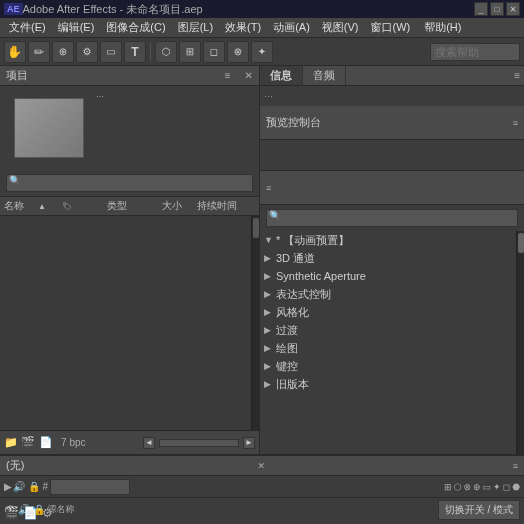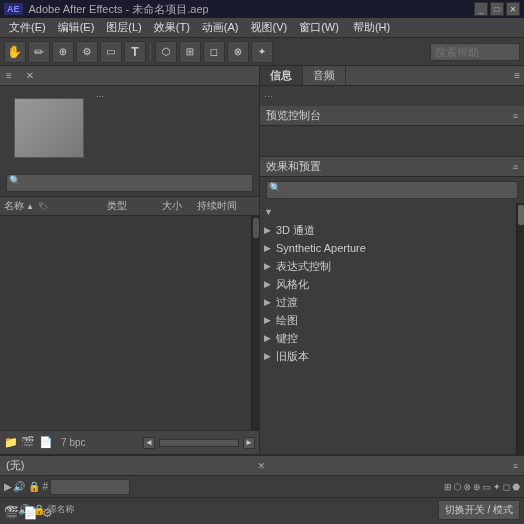--- a/index.html
+++ b/index.html
@@ -22,21 +22,21 @@
       align-items: center;
       padding: 0 4px;
       font-size: 11px;
     }
     #title-bar .ae-logo {
       background: #2a2a6e;
       color: #8888ff;
       font-weight: bold;
       font-size: 9px;
       padding: 1px 3px;
-      margin-right: 6px;
+      margin-right: 0;
     }
     #title-bar .title-text { flex: 1; }
     #title-bar .win-controls {
       display: flex; gap: 2px;
     }
     #title-bar .win-btn {
       width: 14px; height: 14px;
       background: #555;
       border: 1px solid #333;
       display: flex; align-items: center; justify-content: center;
@@ -152,21 +152,21 @@
       display: flex;
       background: #444;
       border-top: 1px solid #2a2a2a;
       border-bottom: 1px solid #2a2a2a;
       height: 20px;
       align-items: center;
       padding: 0 4px;
     }
     .th-cell {
       color: #bbb; font-size: 10px;
-      display: flex; align-items: center; gap: 2px;
+      display: flex; align-items: center; gap: 14px;
     }
     .th-name { flex: 1; }
     .th-type { width: 55px; }
     .th-size { width: 35px; }
     .th-dur { width: 50px; }
 
     
     .table-body {
       flex: 1;
       overflow: hidden;
@@ -227,21 +227,21 @@
     .tab-spacer { flex: 1; }
     .tab-menu-btn { padding: 0 4px; cursor: pointer; color: #aaa; font-size: 10px; }
 
     
     .preview-section {
       background: #3c3c3c;
       border-bottom: 1px solid #2a2a2a;
     }
     .section-header {
       background: #4a4a4a;
-      height: 20px;
+      height: 34px;
       display: flex;
       align-items: center;
       padding: 0 6px;
       border-bottom: 1px solid #2a2a2a;
     }
     .section-title {
       color: #ccc; font-size: 11px; flex: 1;
     }
 
     .preview-content {
@@ -429,20 +429,21 @@
   <div class="win-controls">
     <div class="win-btn">_</div>
     <div class="win-btn">□</div>
     <div class="win-btn">✕</div>
   </div>
 </div>
 
 <div id="menu-bar">
   <span class="menu-item">文件(E)</span>
   <span class="menu-item">编辑(E)</span>
+  <span class="menu-item">图像合成(C)</span>
   <span class="menu-item">图层(L)</span>
   <span class="menu-item">效果(T)</span>
   <span class="menu-item">动画(A)</span>
   <span class="menu-item">视图(V)</span>
   <span class="menu-item">窗口(W)</span>
   <br>
   <span class="menu-item" style="margin-left:0;">帮助(H)</span>
 </div>
 
 <div id="toolbar">
@@ -460,20 +461,21 @@
   <div class="tool-btn" style="font-size:10px;">✦</div>
   <div class="search-help">
     <input type="text" style="width: 90px; height: 18px; background: rgb(85, 85, 85); border: 1px solid rgb(51, 51, 51); color: rgb(204, 204, 204); padding: 0px 4px; font-size: 11px;" placeholder="搜索帮助">
   </div>
 </div>
 
 <div id="main-area">
 
   <div id="project-panel">
     <div class="panel-header">
+      <span class="panel-title">项目</span>
       <span class="panel-menu-btn">≡</span>
       <span style="width:6px;"></span>
       <span class="close-x">✕</span>
     </div>
 
     <div class="panel-content">
 
       <div class="thumb-and-meta">
         <div id="preview-thumb" style="width:70px;height:60px;background:linear-gradient(135deg,#999 0%,#777 100%);border:1px solid #555;">
         </div>
@@ -547,36 +549,36 @@
       <div class="section-header">
         <span class="section-title">预览控制台</span>
         <span style="font-size:9px;color:#aaa;cursor:pointer;">≡</span>
       </div>
       <div class="preview-content">
       </div>
     </div>
 
     <div class="effects-section">
       <div class="section-header">
-        <span class="section-title">效果和预置</span>
         <span style="font-size:9px;color:#aaa;cursor:pointer;">≡</span>
       </div>
 
       <div class="effects-search">
         <div class="search-wrap" style="position:relative;flex:1;">
           <span style="position:absolute;left:4px;top:2px;font-size:9px;color:#999;z-index:1;">🔍</span>
           <input type="text" style="width: 100%; height: 18px; background: rgb(85, 85, 85); border: 1px solid rgb(51, 51, 51); color: rgb(204, 204, 204); padding: 0px 4px 0px 18px; font-size: 11px;">
         </div>
       </div>
 
       <div class="effects-list-wrap">
         <div class="effects-list-inner">
 
           <div class="effect-item">
             <span class="effect-expand">▼</span>
+            <span>* 【动画预置】</span>
           </div>
           <div class="effect-item">
             <span class="effect-expand">▶</span>
             <span>3D 通道</span>
           </div>
           <div class="effect-item">
             <span class="effect-expand">▶</span>
             <span>Synthetic Aperture</span>
           </div>
           <div class="effect-item">

